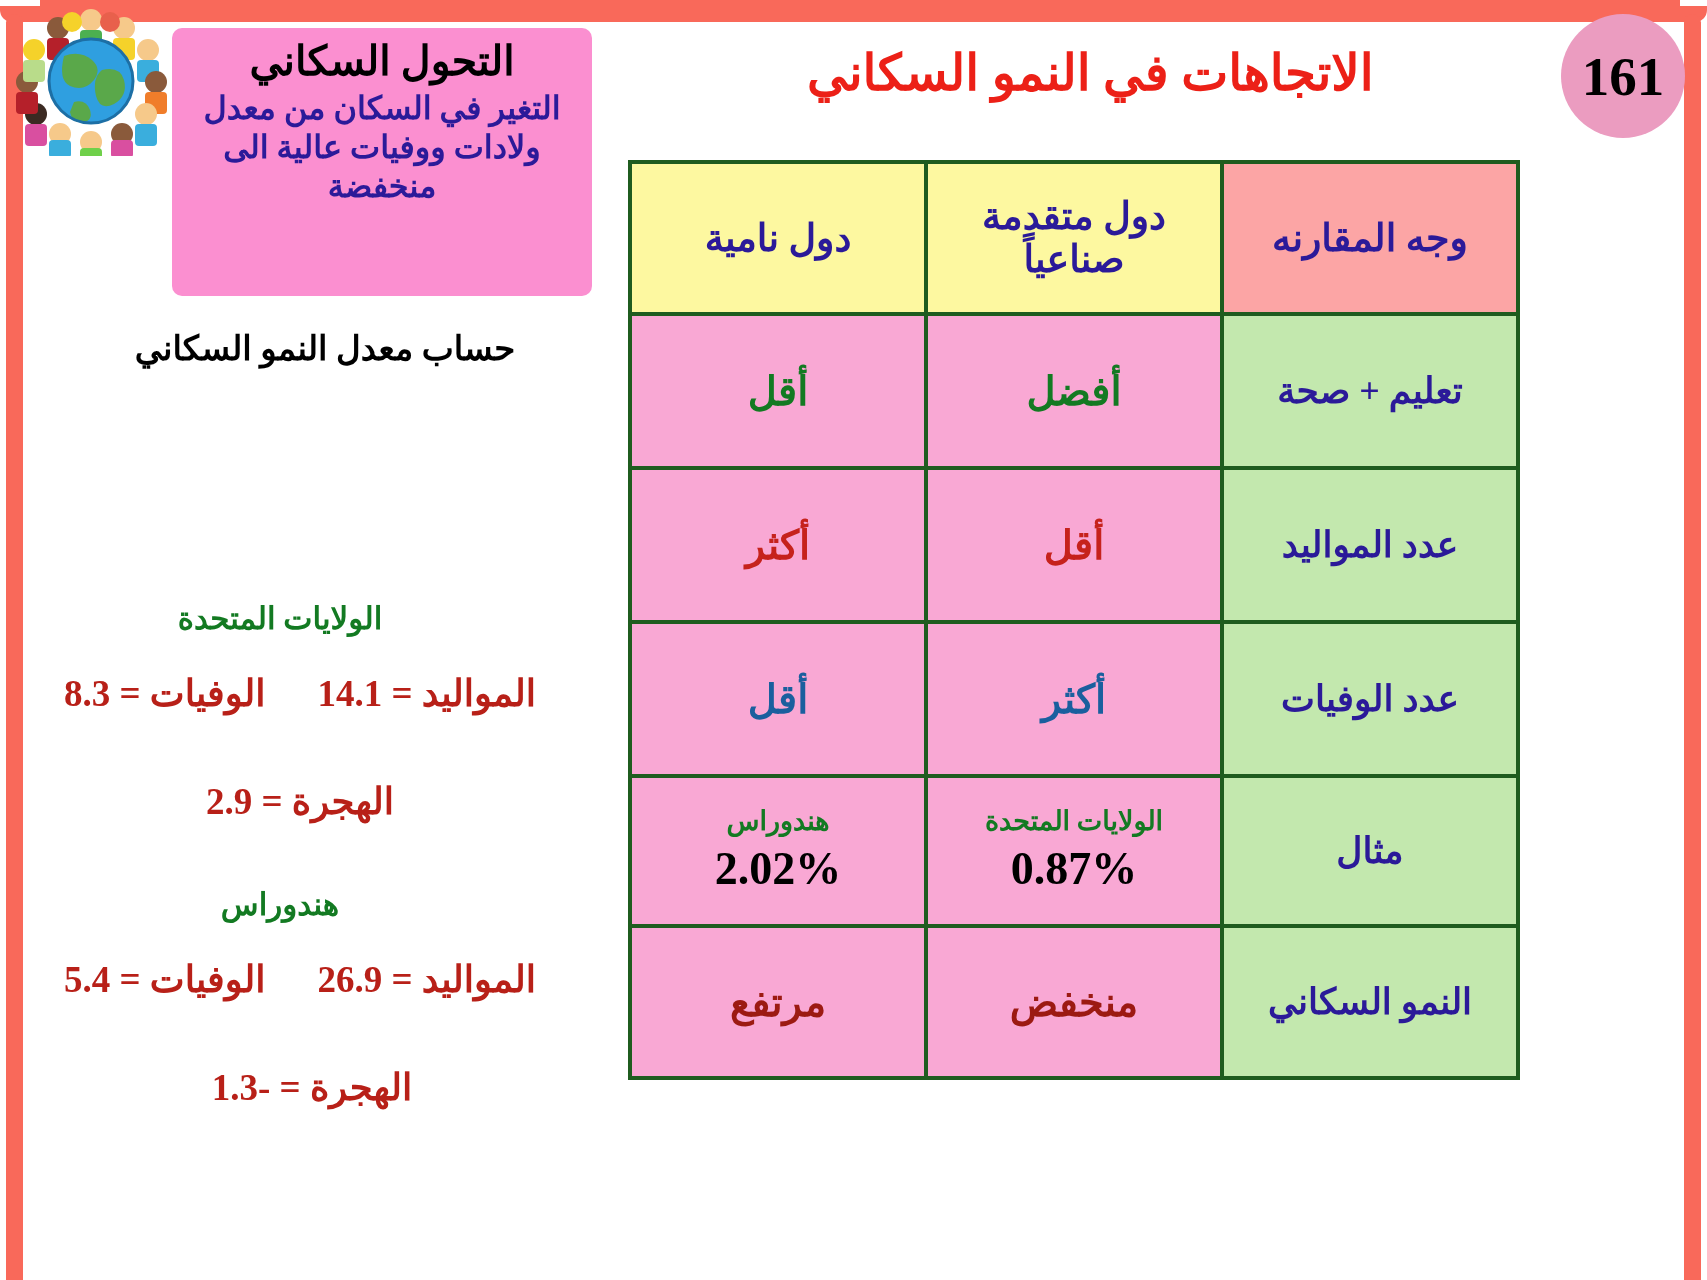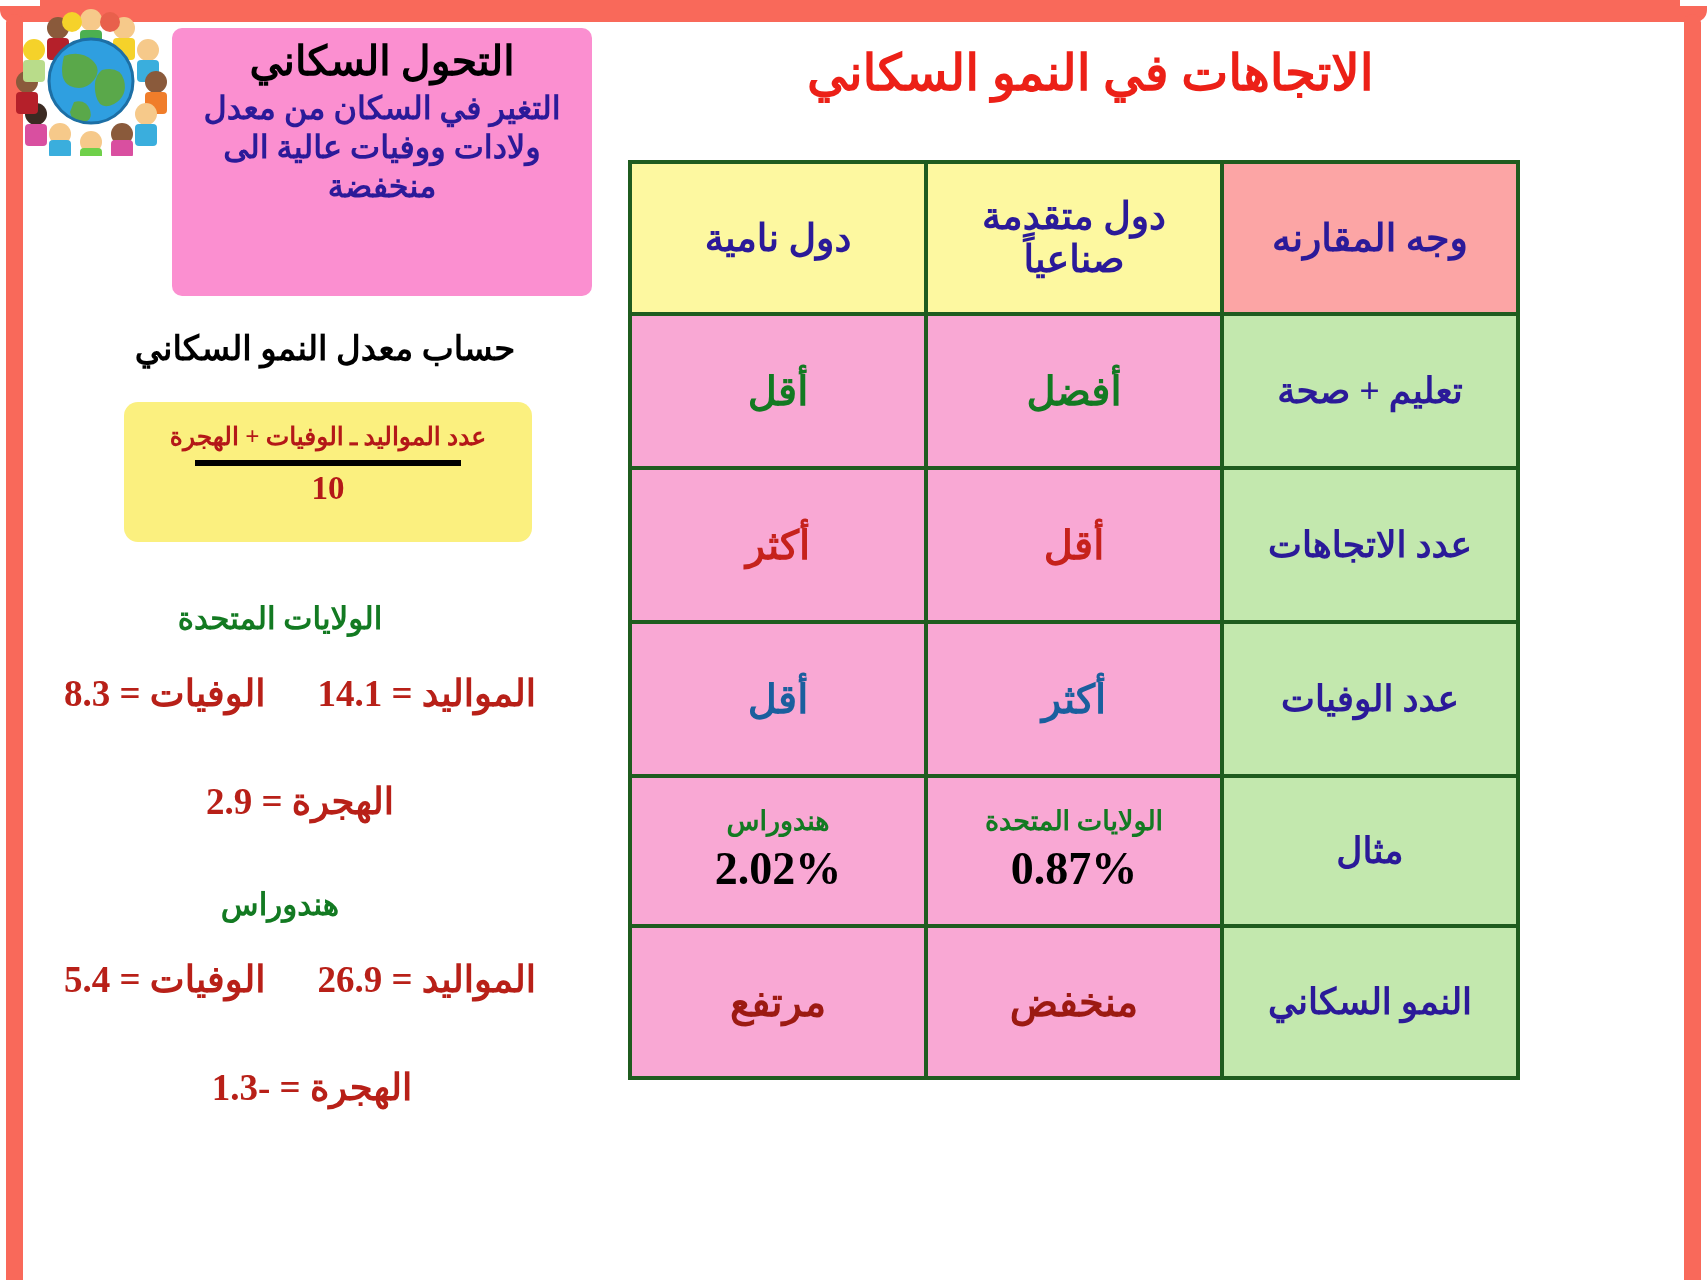--- a/index.html
+++ b/index.html
@@ -240,35 +240,31 @@
       </g>
 
       <circle cx="77" cy="75" r="42" fill="#2f9fe0"></circle>
       <path d="M50 50 q16 -6 28 4 q10 9 2 20 q-10 12 -24 6 q-12 -6 -6 -30 Z" fill="#5aa84a"></path>
       <path d="M88 64 q18 -4 22 10 q4 16 -10 24 q-14 7 -18 -8 q-4 -18 6 -26 Z" fill="#5aa84a"></path>
       <path d="M60 96 q12 -3 16 8 q3 10 -6 12 q-12 2 -14 -10 Z" fill="#5aa84a"></path>
       <circle cx="77" cy="75" r="42" fill="none" stroke="#1d6fa5" stroke-width="3"></circle>
     </g>
   </svg>
 
+  <div class="page-badge">161</div>
 
   <div class="slide-title">الاتجاهات في النمو السكاني</div>
 
   <div class="concept-box">
     <div class="concept-title">التحول السكاني</div>
     <div class="concept-body">التغير في السكان من معدل ولادات ووفيات عالية الى منخفضة</div>
   </div>
 
   <div class="calc-heading">حساب معدل النمو السكاني</div>
 
-  <div class="formula-box">
-    <div class="formula-num">عدد المواليد ـ الوفيات + الهجرة</div>
-    <div class="formula-bar"></div>
-    <div class="formula-den">10</div>
-  </div>
 
   <div class="country-label" style="left:0px; top:600px;">الولايات المتحدة</div>
   <div class="stat-row" style="left:0px; top:672px;">
     <span>المواليد = 14.1</span>
     <span>الوفيات = 8.3</span>
   </div>
   <div class="stat-center" style="left:0px; top:780px;">الهجرة = 2.9</div>
 
   <div class="country-label" style="left:0px; top:886px;">هندوراس</div>
   <div class="stat-row" style="left:0px; top:958px;">
@@ -285,21 +281,21 @@
         <td class="hdr-yellow col-dev">دول نامية</td>
       </tr>
 
       <tr class="row-h-tall">
         <td class="cell-aspect">تعليم + صحة</td>
         <td class="cell-val r-green">أفضل</td>
         <td class="cell-val r-green">أقل</td>
       </tr>
 
       <tr class="row-h-tall">
-        <td class="cell-aspect">عدد الاتجاهات</td>
+        <td class="cell-aspect">عدد المواليد</td>
         <td class="cell-val r-red">أقل</td>
         <td class="cell-val r-red">أكثر</td>
       </tr>
 
       <tr class="row-h-tall">
         <td class="cell-aspect">عدد الوفيات</td>
         <td class="cell-val r-blue">أكثر</td>
         <td class="cell-val r-blue">أقل</td>
       </tr>
 

